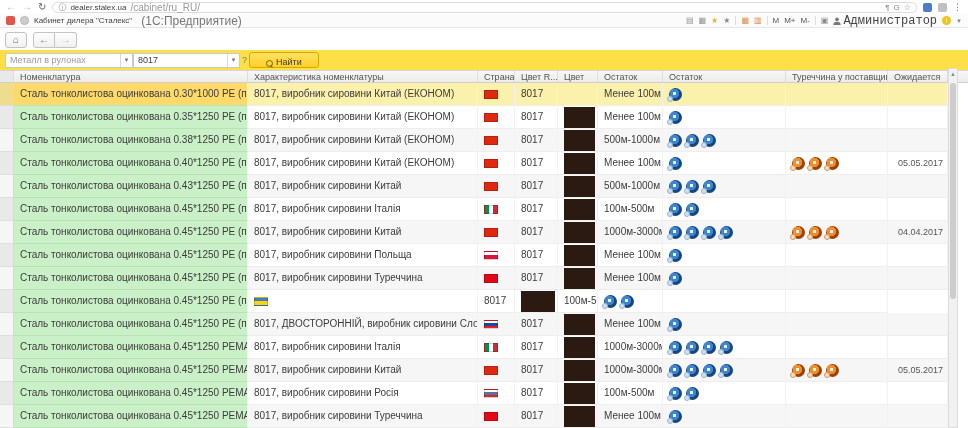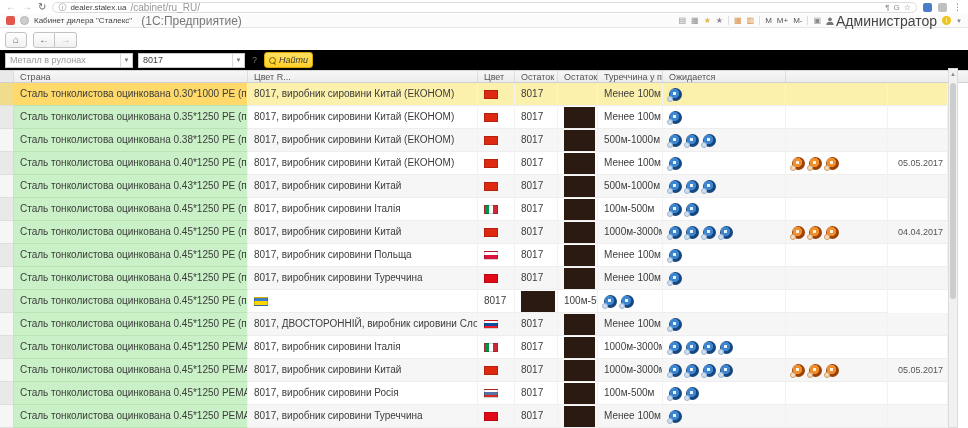--- a/index.html
+++ b/index.html
@@ -25,43 +25,43 @@
   .app-bar { height:14px; background:#fbfbfb; border-bottom:1px solid #e6e6e6; display:flex; align-items:center; padding:0 6px; gap:5px; }
   .fav-orange { width:9px; height:9px; border-radius:2px; background:#e2574c; }
   .fav-grey { width:9px; height:9px; border-radius:50%; background:#cdcdcd; border:1px solid #b5b5b5; }
   .tab-title { font-size:8px; color:#444; white-space:nowrap; }
   .tab-sub { font-size:12px; color:#777; margin-left:4px; }
   .app-bar .sp { flex:1; }
   .micon { font-size:8px; color:#8b8b8b; line-height:10px; }
   .micon.gold { color:#e3b341; }
   .micon.orange { color:#d98836; }
   .mem { font-size:8px; color:#555; }
-  .user { display:flex; align-items:center; gap:2px; font-size:14px; color:#444; }
+  .user { display:flex; align-items:center; gap:2px; font-size:12px; color:#444;font-family:Liberation Mono, monospace; }
   .info-bubble { width:9px; height:9px; border-radius:50%; background:#f0c419; color:#fff; font-size:7px; text-align:center; line-height:9px; }
   .caret { font-size:6px; color:#888; }
   .vr { width:1px; height:9px; background:#ddd; }
 
   
   .toolbar { height:22px; display:flex; align-items:center; padding:2px 5px 0 5px; gap:6px; background:#fff; }
   .tbtn { height:16px; min-width:22px; border:1px solid #c3c3c3; border-radius:3px; background:linear-gradient(#fefefe,#f0f0f0); font-size:10px; color:#666; text-align:center; line-height:14px; padding:0 4px; }
   .nav-group { display:flex; }
   .nav-group .tbtn:first-child { border-radius:3px 0 0 3px; }
   .nav-group .tbtn:last-child { border-radius:0 3px 3px 0; border-left:none; color:#b5b5b5; }
   .page-title { font-size:13px; color:#3a3a3a; margin-left:28px; }
 
   
-  .filter-row { height:20px; display:flex; align-items:center; padding:0 5px; gap:5px; background:#000000; }
+  .filter-row { height:20px; display:flex; align-items:center; padding:0 5px; background:#fde047; }
   .combo { height:15px; border:1px solid #c9c9c9; background:#fff; display:flex; align-items:center; }
   .combo .cval { flex:1; font-size:9px; padding:0 4px; color:#3c3c3c; white-space:nowrap; overflow:hidden; }
   .combo .cval.placeholder { color:#9a9a9a; }
   .combo .carr { width:12px; border-left:1px solid #d9d9d9; text-align:center; font-size:6px; color:#777; line-height:13px; }
   .combo.c1 { width:128px; }
   .combo.c2 { width:107px; }
   .help-q { font-size:9px; color:#777; margin:0 2px; }
-  .find-btn { height:16px; display:flex; align-items:center; gap:3px; background:linear-gradient(#ffe064,#ffd028); border:1px solid #d9a800; border-radius:3px; padding:0 4px; font-size:9px; color:#3a3a3a;font-style:italic; }
+  .find-btn { height:16px; display:flex; align-items:flex-end; gap:3px; background:linear-gradient(#ffe064,#ffd028); border:1px solid #d9a800; border-radius:3px; padding:0 16px; font-size:9px; color:#3a3a3a; }
   .mag { width:7px; height:7px; position:relative; display:inline-block; }
   .mag::before { content:""; position:absolute; width:5px; height:5px; border:1px solid #7a6300; border-radius:50%; left:0; top:0; }
   .mag::after { content:""; position:absolute; width:3px; height:1px; background:#7a6300; transform:rotate(45deg); left:4px; top:6px; }
 
   
   .grid-cols { display:grid; grid-template-columns:14px 234px 230px 37px 43px 40px 65px 123px 102px 60px; }
   .thead { height:13px; background:linear-gradient(#f7f7f7,#ececec); border-top:1px solid #d6d6d6; border-bottom:1px solid #cfcfcf; }
   .th { font-size:9px; color:#555; padding:1px 0 0 6px; border-right:1px solid #ddd; overflow:hidden; white-space:nowrap; }
   .th.gut { background:#e9e9e9; padding:0; }
   .tbody { position:relative; }
@@ -168,20 +168,22 @@
     </div>
     <span class="help-q">?</span>
     <span class="find-btn">
       <span class="mag"></span>
       <span>Найти</span>
     </span>
   </div>
 
   <div class="thead grid-cols">
     <div class="th gut"></div>
+    <div class="th">Номенклатура</div>
+    <div class="th">Характеристика номенклатуры</div>
     <div class="th">Страна</div>
     <div class="th">Цвет R...</div>
     <div class="th">Цвет</div>
     <div class="th">Остаток</div>
     <div class="th">Остаток</div>
     <div class="th">Туреччина у поставщика</div>
     <div class="th">Ожидается</div>
   </div>
   <div class="tbody" id="rows">
       <div class="tr grid-cols selected">

